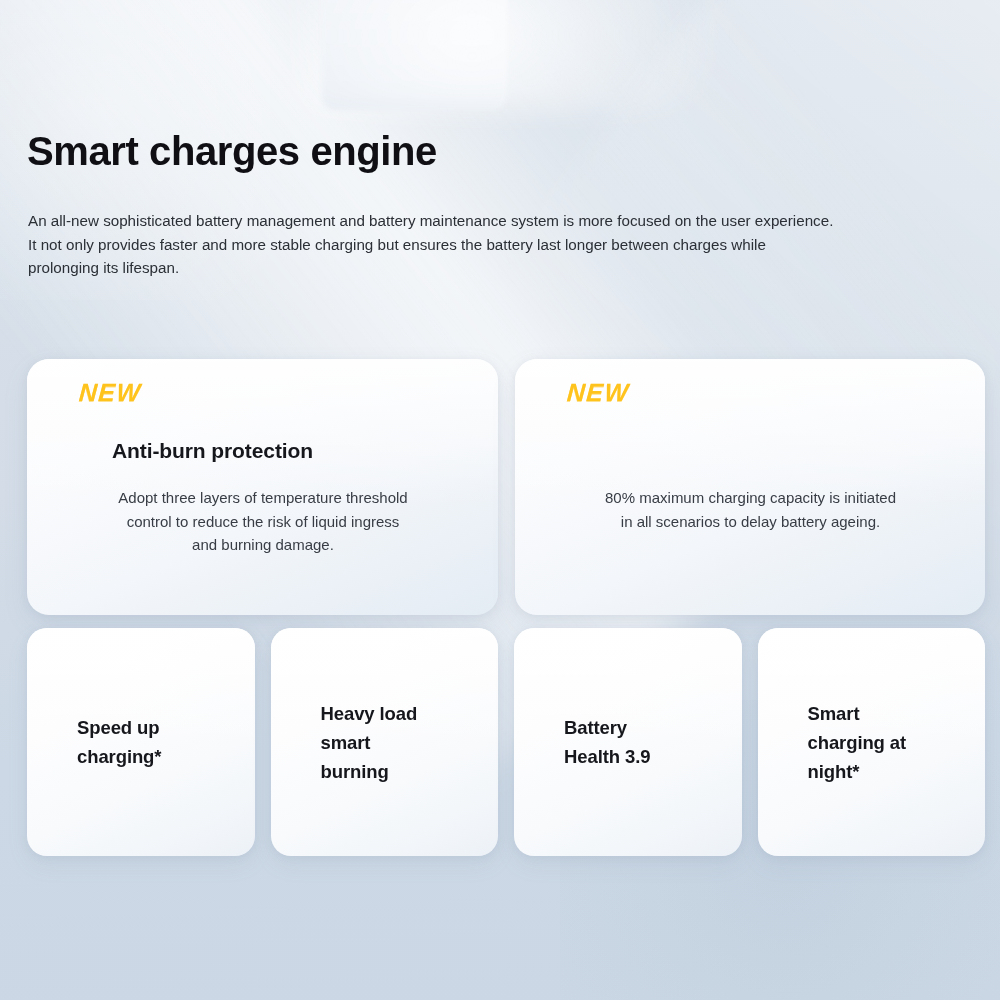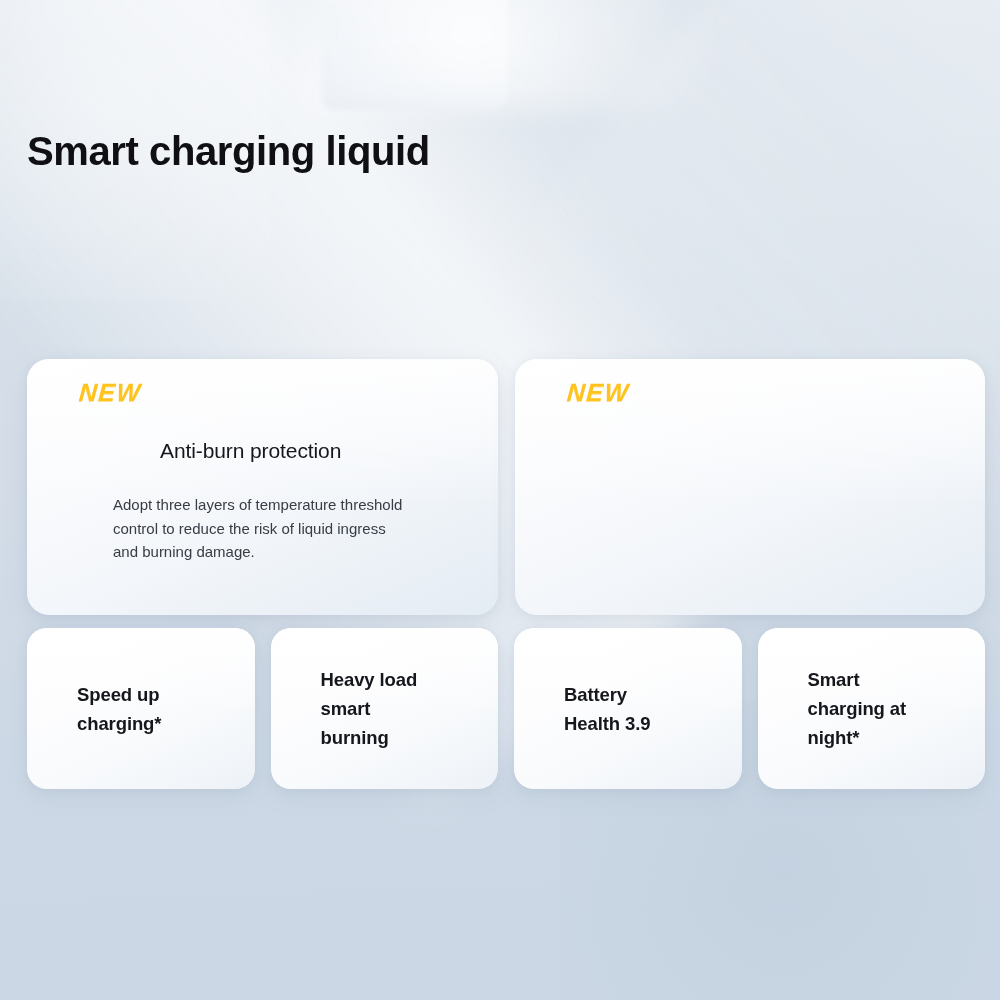--- a/index.html
+++ b/index.html
@@ -135,40 +135,40 @@
     letter-spacing:1.4px;
     color:#FFC31E;
     transform:skewX(-4deg);
     z-index:2;
     text-shadow:0 1px 0 rgba(255,195,30,0.5);
   }
   .card-heading{
     position:absolute;
     left:85px; top:80px;
     font-size:21px;
-    font-weight:400;
+    font-weight:700;
     color:#15171c;
     letter-spacing:-0.1px;
     z-index:2;
-    margin-left:48px;
   }
   .card-body{
     position:absolute;
-    left:86px; top:134px;
+    left:86px; top:127px;
     width:300px;
     font-size:15px;
     line-height:23.5px;
     color:#383d45;
     z-index:2;
+    text-align:center;
   }
 
   .cards-bottom{
     position:absolute;
     left:27px; top:628px;
-    width:958px; height:161px;
+    width:958px; height:228px;
     display:flex;
     gap:16px;
   }
   .card-small{
     flex:1 1 0;
     border-radius:20px;
     background:linear-gradient(155deg,
        #ffffff 0%,
        #fdfdfe 34%,
        #f8fafc 64%,
@@ -207,33 +207,35 @@
   <div class="bg-diagonal-sheen"></div>
   <div class="bg-diagonal-edge"></div>
   <div class="bg-top-panel"></div>
   <div class="bg-top-glow"></div>
   <div class="bg-left-fade"></div>
   <div class="bg-bottom-right-shade"></div>
 </div>
 
 <div class="content">
 
-  <h1 class="page-title">Smart charging liquid</h1>
-
+  <h1 class="page-title">Smart charges engine</h1>
+
+  <p class="page-subtitle">An all-new sophisticated battery management and battery maintenance system is more focused on the user experience. It not only provides faster and more stable charging but ensures the battery last longer between charges while prolonging its lifespan.</p>
 
   <div class="cards-top">
 
     <div class="card-feature">
       <span class="badge-new">NEW</span>
       <h2 class="card-heading">Anti-burn protection</h2>
       <p class="card-body">Adopt three layers of temperature threshold control to reduce the risk of liquid ingress and burning damage.</p>
     </div>
 
     <div class="card-feature">
       <span class="badge-new">NEW</span>
+      <p class="card-body">80% maximum charging capacity is initiated in all scenarios to delay battery ageing.</p>
     </div>
 
   </div>
 
   <div class="cards-bottom">
 
     <div class="card-small">
       <span class="card-small-label">Speed up
 charging*</span>
     </div>

